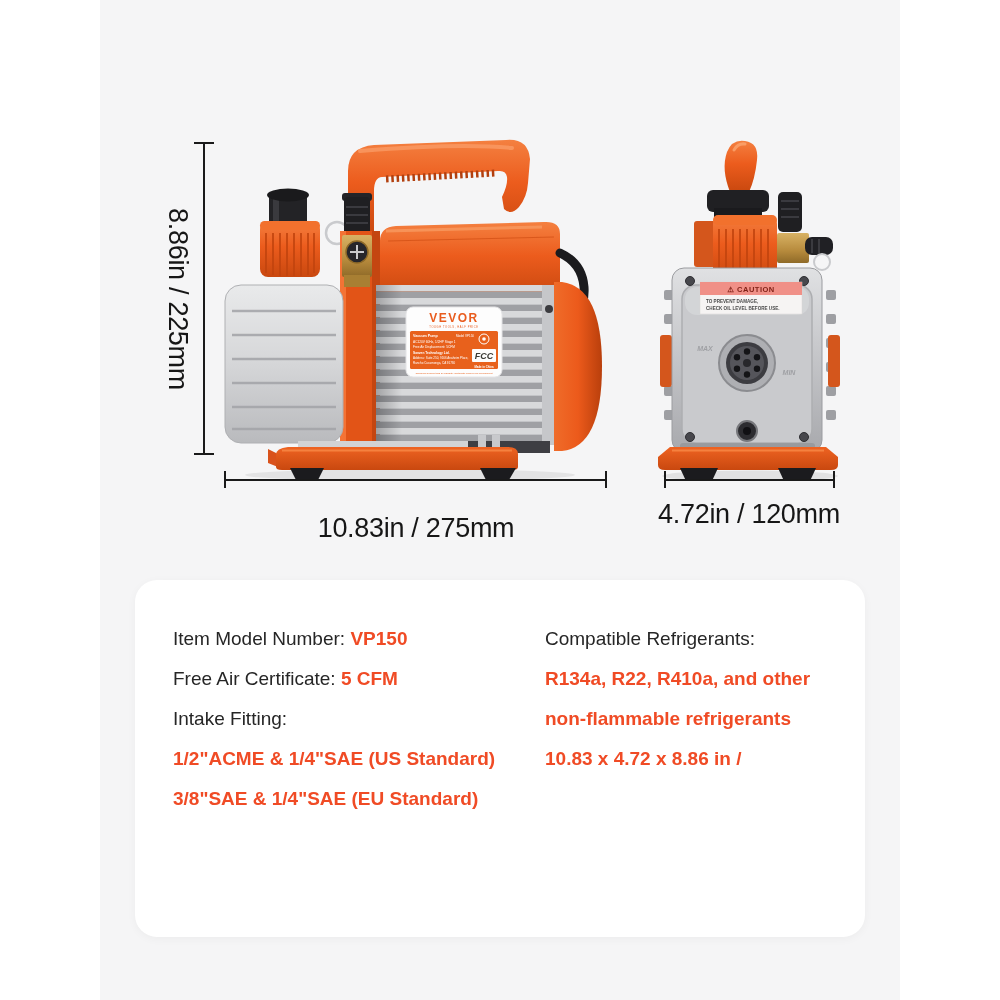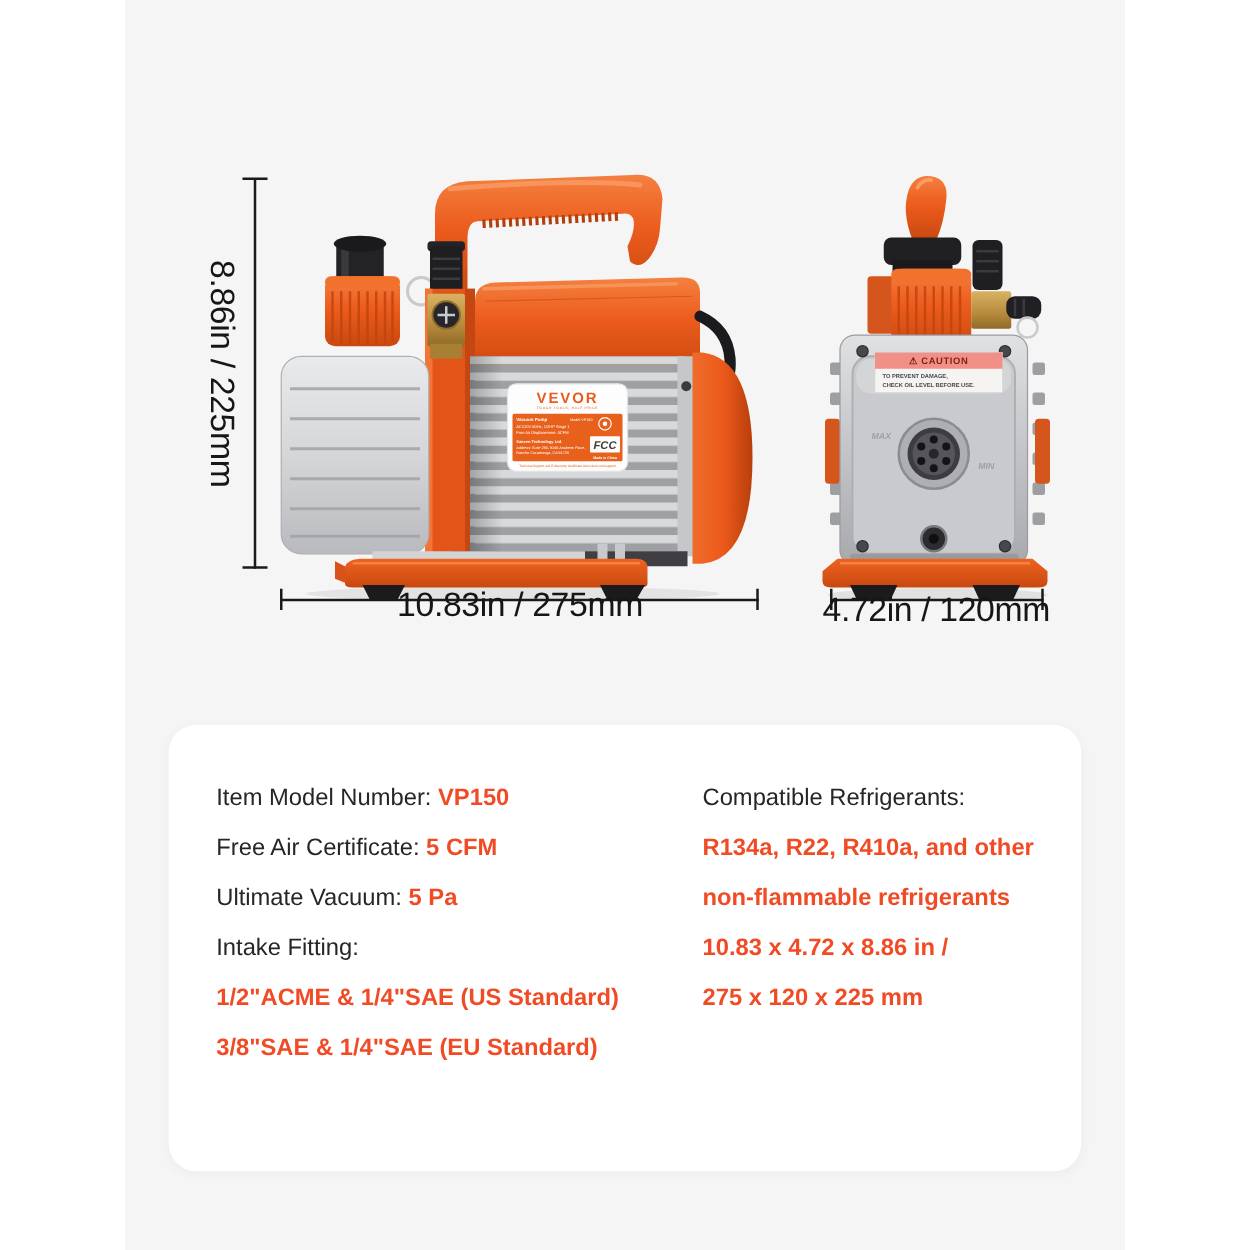--- a/index.html
+++ b/index.html
@@ -21,21 +21,21 @@
     transform:translate(-50%,-50%);
   }
   .dim-text.vert{transform:translate(-50%,-50%) rotate(90deg);}
   
   .spec-card{
     position:absolute;left:135px;top:580px;width:730px;height:357px;
     background:#ffffff;border-radius:22px;box-shadow:0 2px 10px rgba(0,0,0,0.04);
   }
   .spec-col{position:absolute;top:39px;}
   .spec-col.left{left:38px;}
-  .spec-col.right{left:427px;}
+  .spec-col.right{left:410px;}
   .spec-row{height:40px;line-height:40px;font-size:19px;white-space:nowrap;}
   .spec-lbl{color:#262626;font-weight:400;}
   .spec-val{color:#f04b25;font-weight:700;}
 </style>
 </head>
 <body>
 
 <div class="band"></div>
 
 <svg class="abs" style="left:210px;top:135px;" width="400" height="345" viewBox="0 0 400 345">
@@ -313,39 +313,37 @@
   <div class="dim-line" style="left:203px;top:143px;width:2px;height:312px;"></div>
   <div class="dim-cap" style="left:194px;top:142px;width:20px;height:2px;"></div>
   <div class="dim-cap" style="left:194px;top:453px;width:20px;height:2px;"></div>
   <div class="dim-text vert" style="left:177px;top:299px;">8.86in / 225mm</div>
 </div>
 
 <div>
   <div class="dim-line" style="left:225px;top:479px;width:382px;height:2px;"></div>
   <div class="dim-cap" style="left:224px;top:471px;width:2px;height:17px;"></div>
   <div class="dim-cap" style="left:605px;top:471px;width:2px;height:17px;"></div>
-  <div class="dim-text" style="left:416px;top:484px;">10.83in / 275mm</div>
+  <div class="dim-text" style="left:416px;top:528px;">10.83in / 275mm</div>
 </div>
 
 <div>
   <div class="dim-line" style="left:665px;top:479px;width:170px;height:2px;"></div>
   <div class="dim-cap" style="left:664px;top:471px;width:2px;height:17px;"></div>
   <div class="dim-cap" style="left:833px;top:471px;width:2px;height:17px;"></div>
-  <div class="dim-text" style="left:749px;top:488px;">4.72in / 120mm</div>
+  <div class="dim-text" style="left:749px;top:514px;">4.72in / 120mm</div>
 </div>
 
 <div class="spec-card">
   <div class="spec-col left">
     <div class="spec-row"><span class="spec-lbl">Item Model Number: </span><span class="spec-val">VP150</span></div>
     <div class="spec-row"><span class="spec-lbl">Free Air Certificate: </span><span class="spec-val">5 CFM</span></div>
-    <div class="spec-row"><span class="spec-lbl">Ultimate Vacuum: </span><span class="spec-val">5 Pa</span></div>
     <div class="spec-row"><span class="spec-lbl">Intake Fitting:</span><span class="spec-val"></span></div>
     <div class="spec-row"><span class="spec-lbl"></span><span class="spec-val">1/2"ACME &amp; 1/4"SAE (US Standard)</span></div>
     <div class="spec-row"><span class="spec-lbl"></span><span class="spec-val">3/8"SAE &amp; 1/4"SAE (EU Standard)</span></div>
   </div>
   <div class="spec-col right">
     <div class="spec-row"><span class="spec-lbl">Compatible Refrigerants:</span><span class="spec-val"></span></div>
     <div class="spec-row"><span class="spec-lbl"></span><span class="spec-val">R134a, R22, R410a, and other</span></div>
     <div class="spec-row"><span class="spec-lbl"></span><span class="spec-val">non-flammable refrigerants</span></div>
     <div class="spec-row"><span class="spec-lbl"></span><span class="spec-val">10.83 x 4.72 x 8.86 in /</span></div>
-    <div class="spec-row"><span class="spec-lbl"></span><span class="spec-val">275 x 120 x 225 mm</span></div>
   </div>
 </div>
 
 </body></html>

